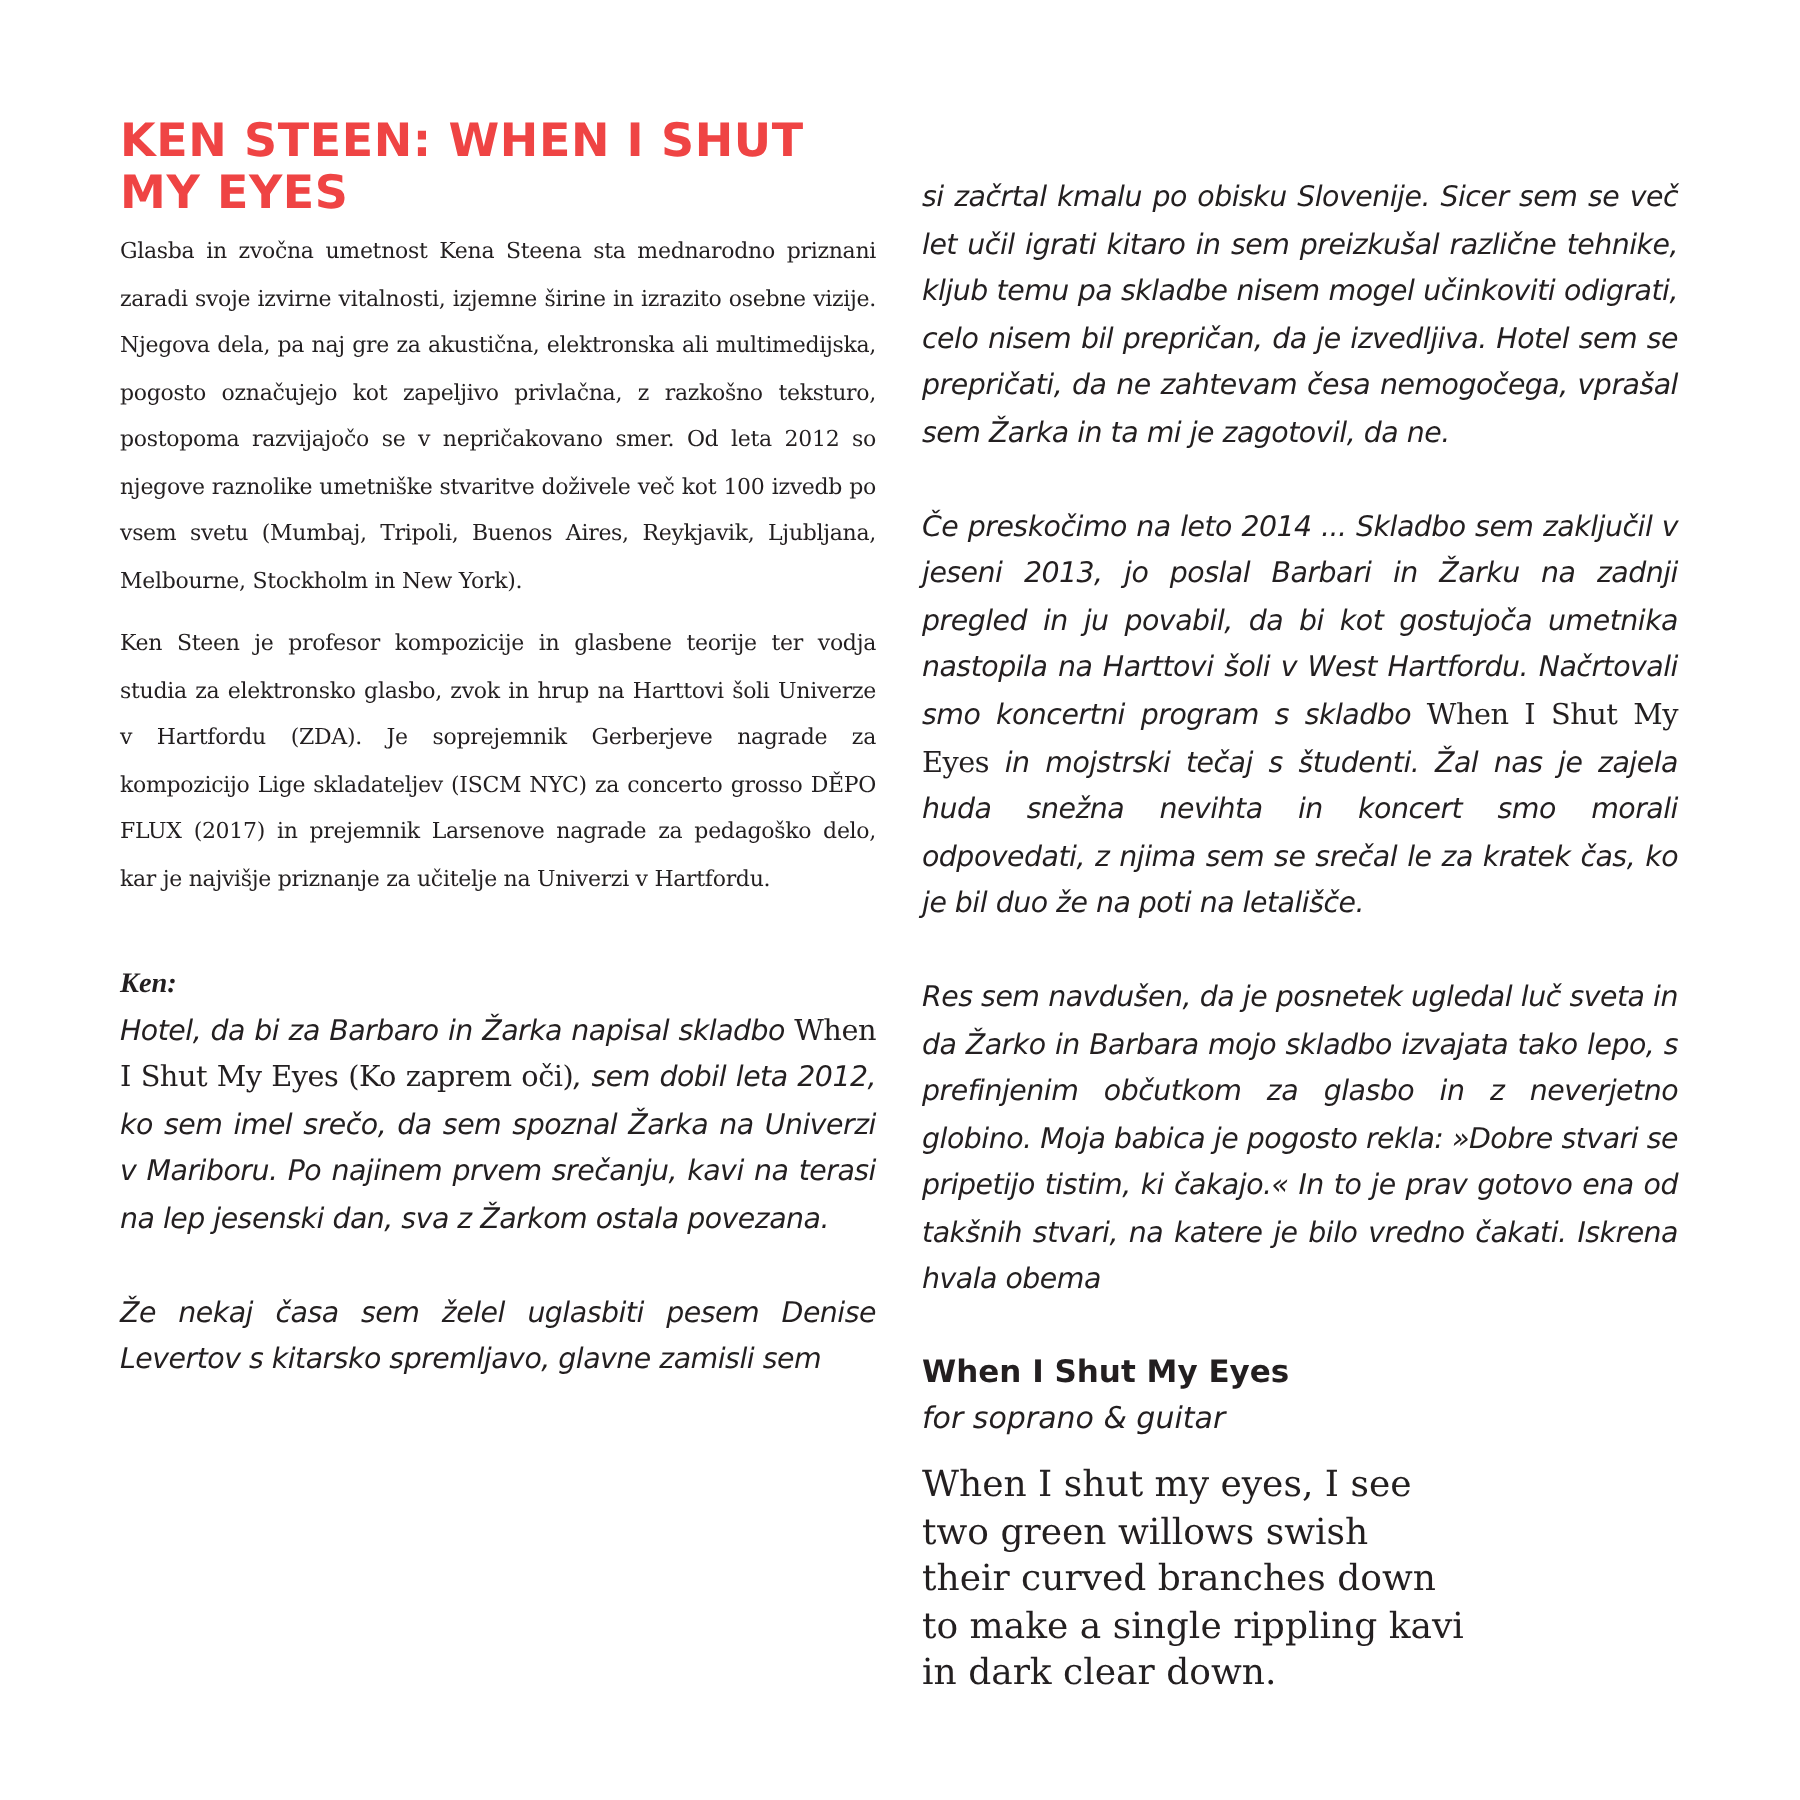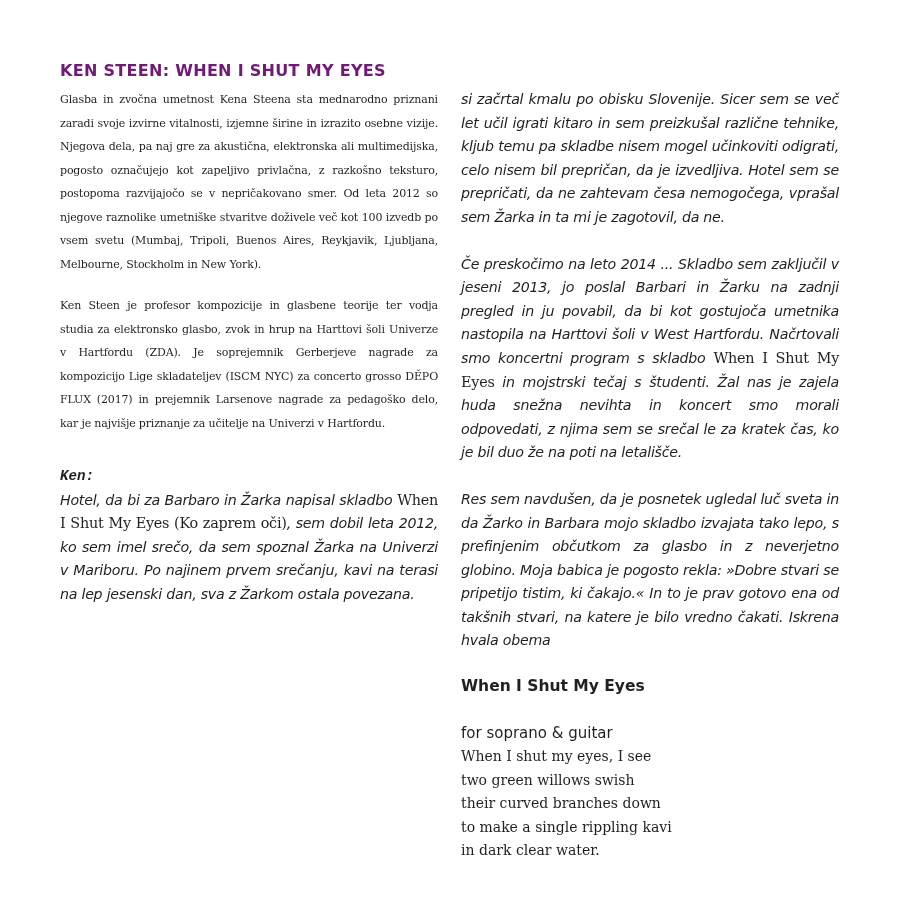--- a/index.html
+++ b/index.html
@@ -2,59 +2,60 @@
 <html><head>
 <meta charset="utf-8">
 <style>
   html, body { margin: 0; padding: 0; background: #ffffff; }
   body { width: 900px; height: 900px; overflow: hidden; position: relative;
          font-family: "DejaVu Serif", serif; color: #231f20; }
   .page { position: absolute; left: 60px; top: 58px; width: 780px; height: 800px; }
   .col { position: absolute; top: 0; width: 378px; }
   .col-left { left: 0; }
   .col-right { left: 401px; top: 30px; }
-  .title { font-family: "DejaVu Sans", sans-serif; font-weight: bold; font-size: 16px;
-           letter-spacing: 0.3px; margin: 0 0 4px 0; line-height: 26px; color: #701a75; }
+  .title { font-family: "DejaVu Sans", sans-serif; font-weight: bold; font-size: 23px;
+           letter-spacing: 0.3px; margin: 0 0 4px 0; line-height: 26px; color: #ef4444; }
   p { margin: 0; text-align: justify; }
   .body { font-size: 11px; line-height: 23.5px; letter-spacing: -0.15px; }
-  .body + .body { margin-top: 18px; }
+  .body + .body { margin-top: 8px; }
   .it { font-family: "DejaVu Sans", sans-serif; font-style: italic; font-size: 14.2px;
         line-height: 23.6px; letter-spacing: -0.25px; }
   .it + .it { margin-top: 23px; }
   .upr { font-family: "DejaVu Serif", serif; font-style: normal; font-size: 14.4px; }
-  .ken { font-family: Liberation Mono, monospace; font-style: italic; font-weight: bold;
+  .ken { font-family: Liberation Serif, serif; font-style: italic; font-weight: bold;
          font-size: 14.2px; line-height: 23.6px; margin-top: 30px; }
   .poem-title { font-family: "DejaVu Sans", sans-serif; font-weight: bold; font-size: 15.5px;
                 line-height: 22px; margin-top: 22px; }
-  .poem-sub { font-family: "DejaVu Sans", sans-serif; font-size: 15px;
-              line-height: 24px; margin-top: 24px; }
-  .poem { font-size: 14px; line-height: 23.6px; }
+  .poem-sub { font-family: "DejaVu Sans", sans-serif; font-style: italic; font-size: 15px;
+              line-height: 24px; }
+  .poem { margin-top: 10px; font-size: 18px; line-height: 23.6px; }
   .poem div { white-space: nowrap; }
 </style>
 </head>
 <body>
 
 <div class="page">
   <div class="col col-left">
     <h1 class="title">KEN STEEN: WHEN I SHUT MY EYES</h1>
     <p class="body">Glasba in zvočna umetnost Kena Steena sta mednarodno priznani zaradi svoje izvirne vitalnosti, izjemne širine in izrazito osebne vizije. Njegova dela, pa naj gre za akustična, elektronska ali multimedijska, pogosto označujejo kot zapeljivo privlačna, z razkošno teksturo, postopoma razvijajočo se v nepričakovano smer. Od leta 2012 so njegove raznolike umetniške stvaritve doživele več kot 100 izvedb po vsem svetu (Mumbaj, Tripoli, Buenos Aires, Reykjavik, Ljubljana, Melbourne, Stockholm in New York).</p>
     <p class="body">Ken Steen je profesor kompozicije in glasbene teorije ter vodja studia za elektronsko glasbo, zvok in hrup na Harttovi šoli Univerze v Hartfordu (ZDA). Je soprejemnik Gerberjeve nagrade za kompozicijo Lige skladateljev (ISCM NYC) za concerto grosso DĚPO FLUX (2017) in prejemnik Larsenove nagrade za pedagoško delo, kar je najvišje priznanje za učitelje na Univerzi v Hartfordu.</p>
 
     <div class="ken">Ken:</div>
     <p class="it"><span>Hotel, da bi za Barbaro in Žarka napisal skladbo </span><span class="upr">When I Shut My Eyes (Ko zaprem oči)</span><span>, sem dobil leta 2012, ko sem imel srečo, da sem spoznal Žarka na Univerzi v Mariboru. Po najinem prvem srečanju, kavi na terasi na lep jesenski dan, sva z Žarkom ostala povezana.</span></p>
+    <p class="it">Že nekaj časa sem želel uglasbiti pesem Denise Levertov s kitarsko spremljavo, glavne zamisli sem</p>
   </div>
 
   <div class="col col-right">
     <p class="it">si začrtal kmalu po obisku Slovenije. Sicer sem se več let učil igrati kitaro in sem preizkušal različne tehnike, kljub temu pa skladbe nisem mogel učinkoviti odigrati, celo nisem bil prepričan, da je izvedljiva. Hotel sem se prepričati, da ne zahtevam česa nemogočega, vprašal sem Žarka in ta mi je zagotovil, da ne.</p>
     <p class="it"><span>Če preskočimo na leto 2014 ... Skladbo sem zaključil v jeseni 2013, jo poslal Barbari in Žarku na zadnji pregled in ju povabil, da bi kot gostujoča umetnika nastopila na Harttovi šoli v West Hartfordu. Načrtovali smo koncertni program s skladbo </span><span class="upr">When I Shut My Eyes</span><span> in mojstrski tečaj s študenti. Žal nas je zajela huda snežna nevihta in koncert smo morali odpovedati, z njima sem se srečal le za kratek čas, ko je bil duo že na poti na letališče.</span></p>
     <p class="it">Res sem navdušen, da je posnetek ugledal luč sveta in da Žarko in Barbara mojo skladbo izvajata tako lepo, s prefinjenim občutkom za glasbo in z neverjetno globino. Moja babica je pogosto rekla: »Dobre stvari se pripetijo tistim, ki čakajo.« In to je prav gotovo ena od takšnih stvari, na katere je bilo vredno čakati. Iskrena hvala obema</p>
 
     <div class="poem-title">When I Shut My Eyes</div>
     <div class="poem-sub">for soprano &amp; guitar</div>
     <div class="poem">
       <div>When I shut my eyes, I see</div>
       <div>two green willows swish</div>
       <div>their curved branches down</div>
       <div>to make a single rippling kavi</div>
-      <div>in dark clear water.</div>
+      <div>in dark clear down.</div>
     </div>
   </div>
 </div>
 
 </body></html>

